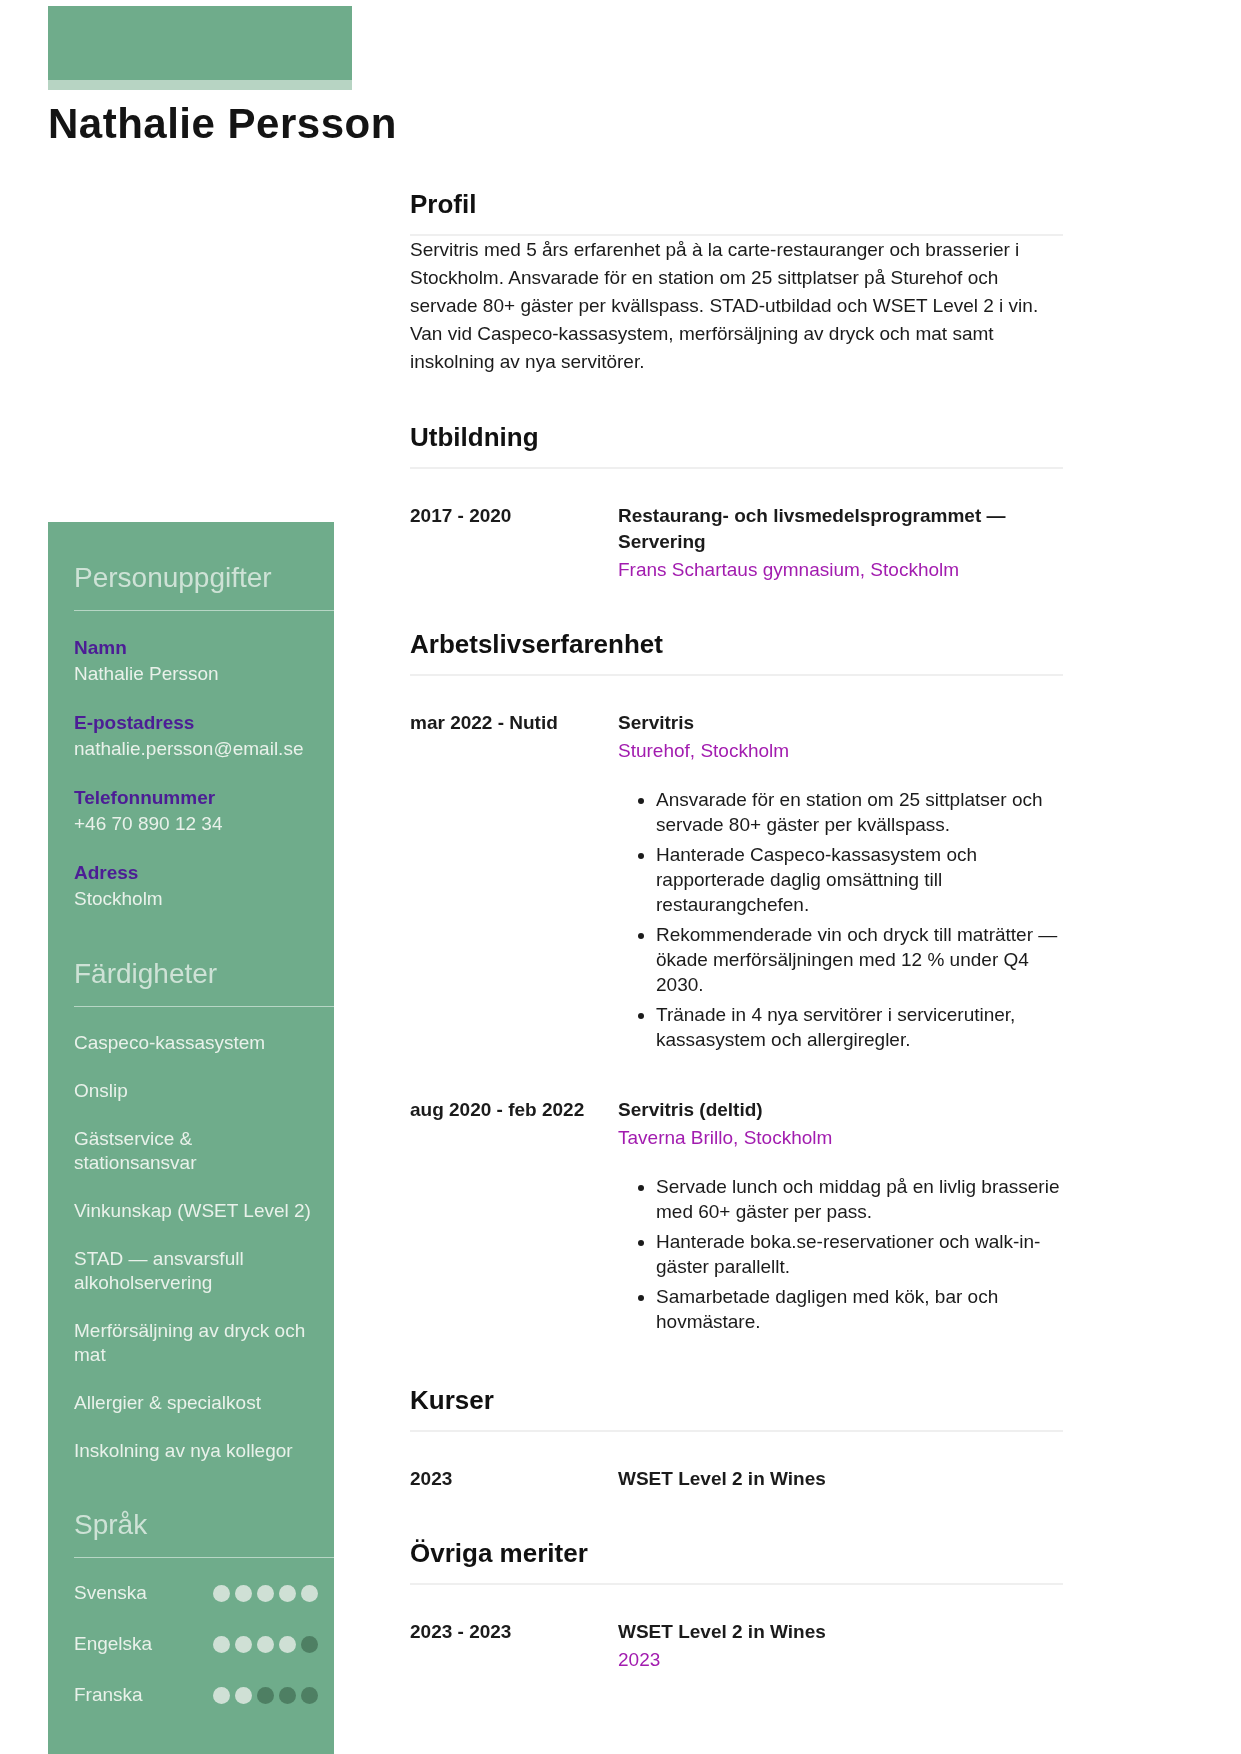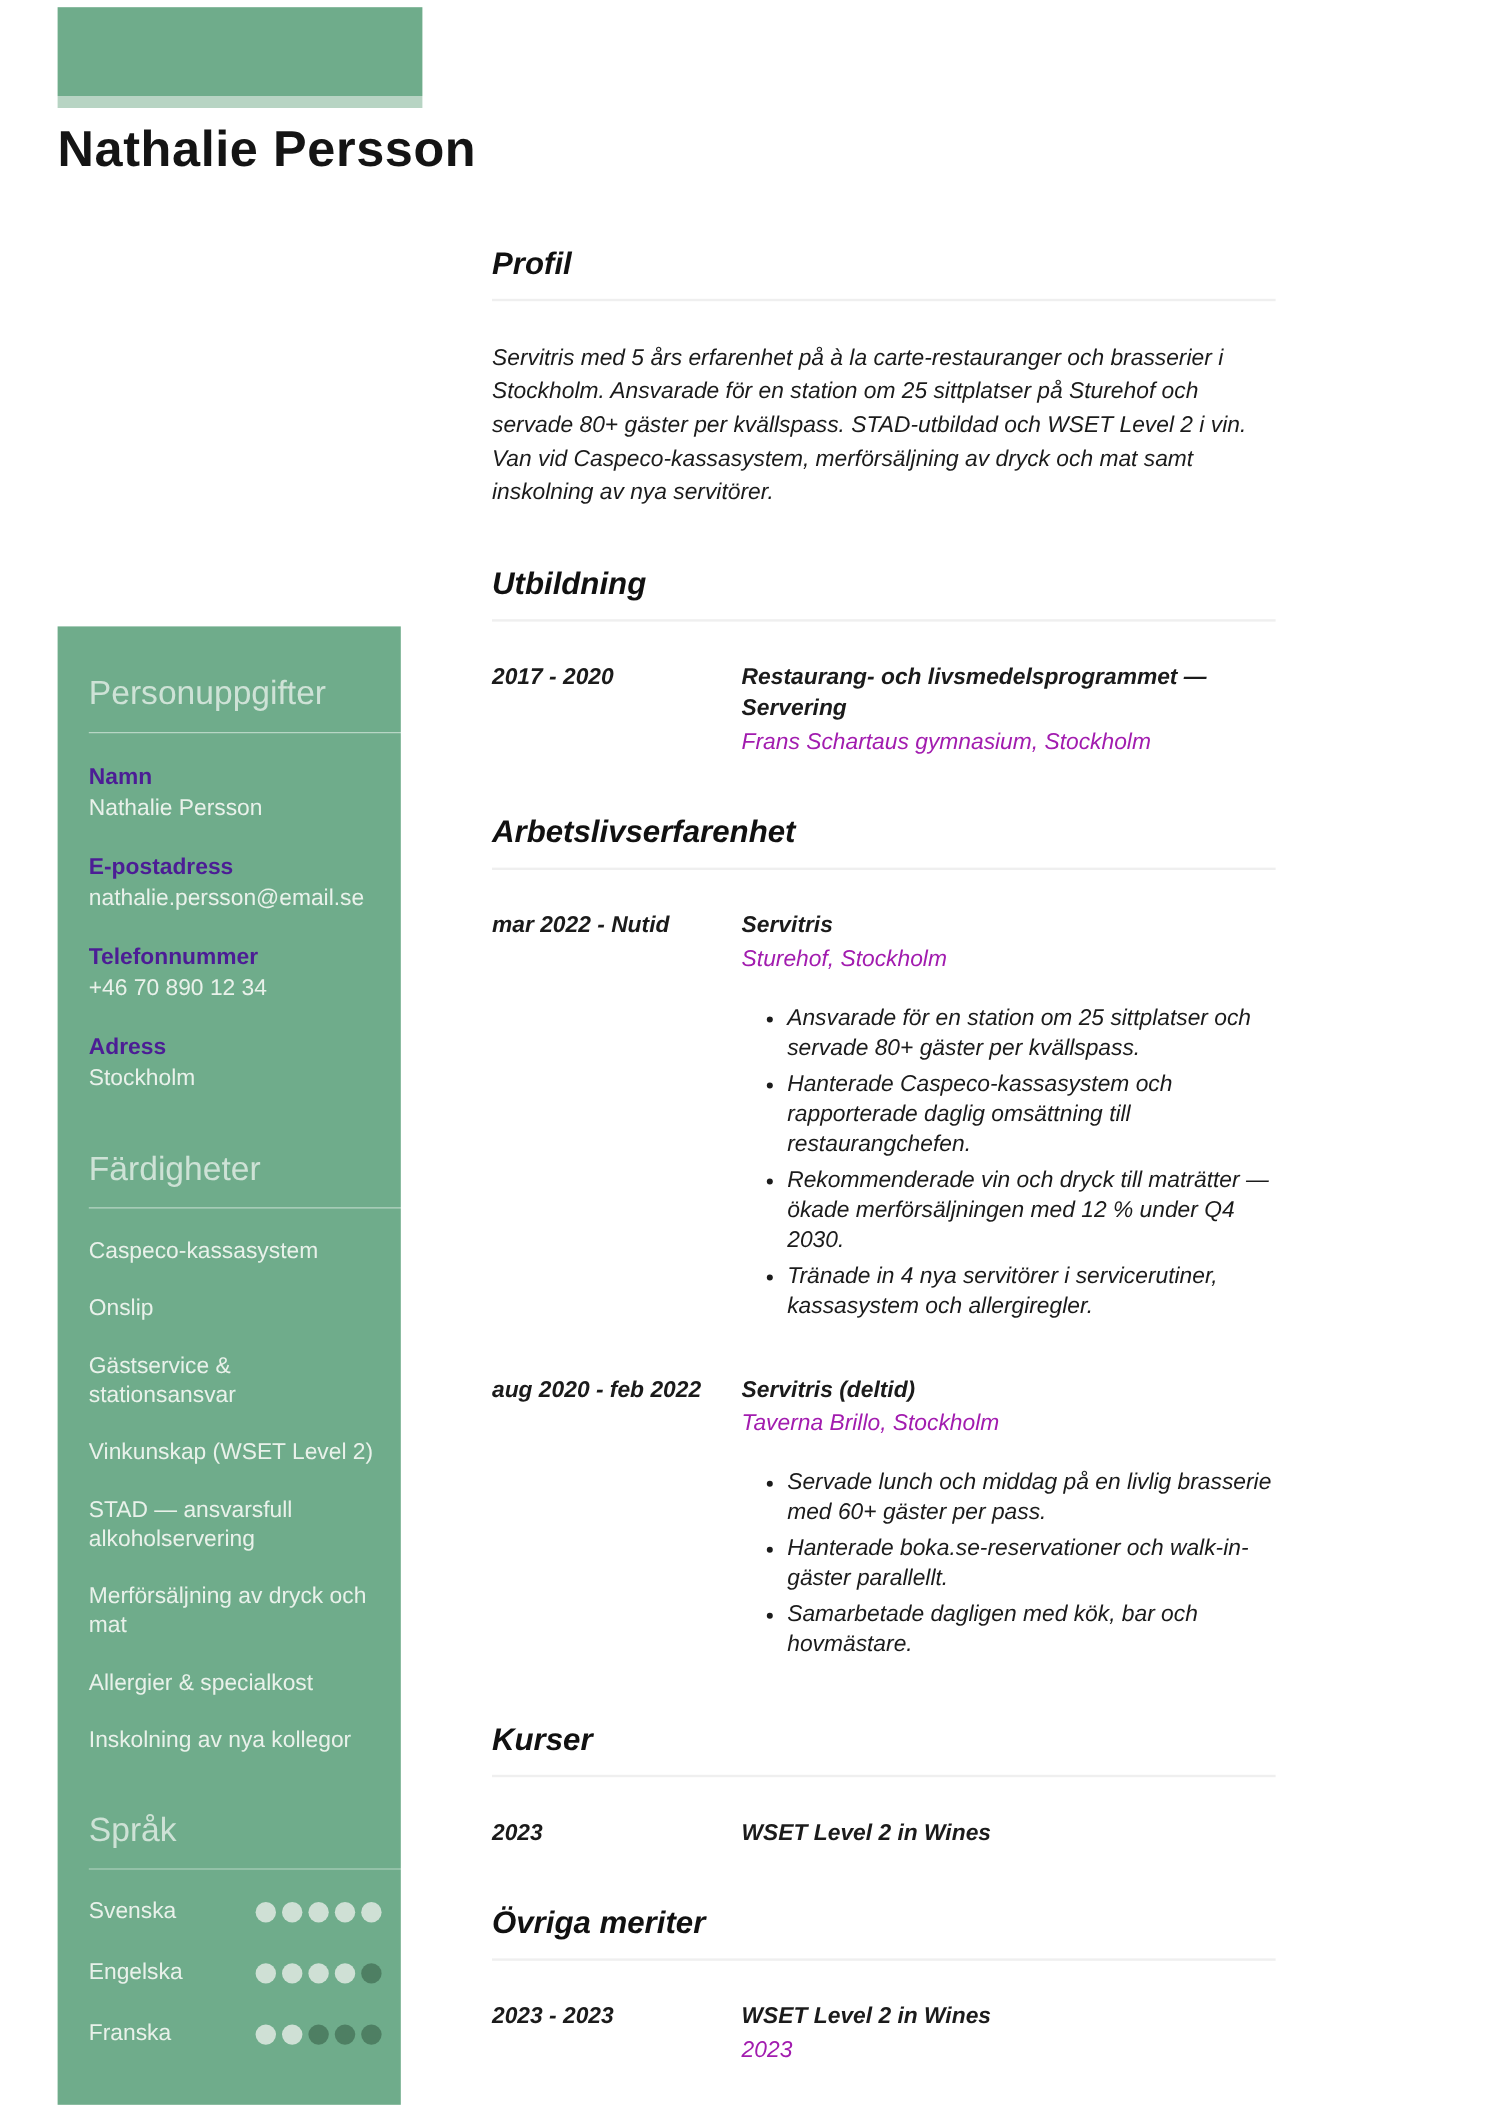--- a/index.html
+++ b/index.html
@@ -52,29 +52,28 @@
     display:flex; justify-content:space-between; align-items:center;
     margin-bottom:29px; color:#E9F1EA;
   }
   .dots { display:flex; }
   .dot { width:17px; height:17px; border-radius:50%; margin-left:5px; }
   .dot.on  { background:#CFE0D5; }
   .dot.off { background:#4E7F63; }
 
   
   .main {
-    position:absolute; left:410px; top:204px; width:653px;
+    position:absolute; left:410px; top:189px; width:653px;
     font-size:19px;
-    font-style:italic;
   }
   h2.sec-title { font-size:26px; font-weight:bold; color:#111; margin-bottom:14px; }
   .sec-rule { border:none; border-top:2px solid #efefef; margin:0; }
   .section { margin-top:0; }
   .section + .section { margin-top:46px; }
-  .profile-text { margin-top:34px; line-height:28px; }
+  .profile-text { line-height:28px; }
 
   .entry { display:flex; margin-top:34px; }
   .entry .period { width:208px; font-weight:bold; line-height:26px; flex-shrink:0; }
   .entry .details { flex:1; }
   .entry .role { font-weight:bold; line-height:26px; }
   .entry .org { color:#a21caf; line-height:26px; margin-top:2px; }
   .bullets { margin:23px 0 0 0; padding-left:38px; }
   .bullets li { line-height:25px; margin-bottom:5px; }
   .entry + .entry { margin-top:40px; }
 </style>

